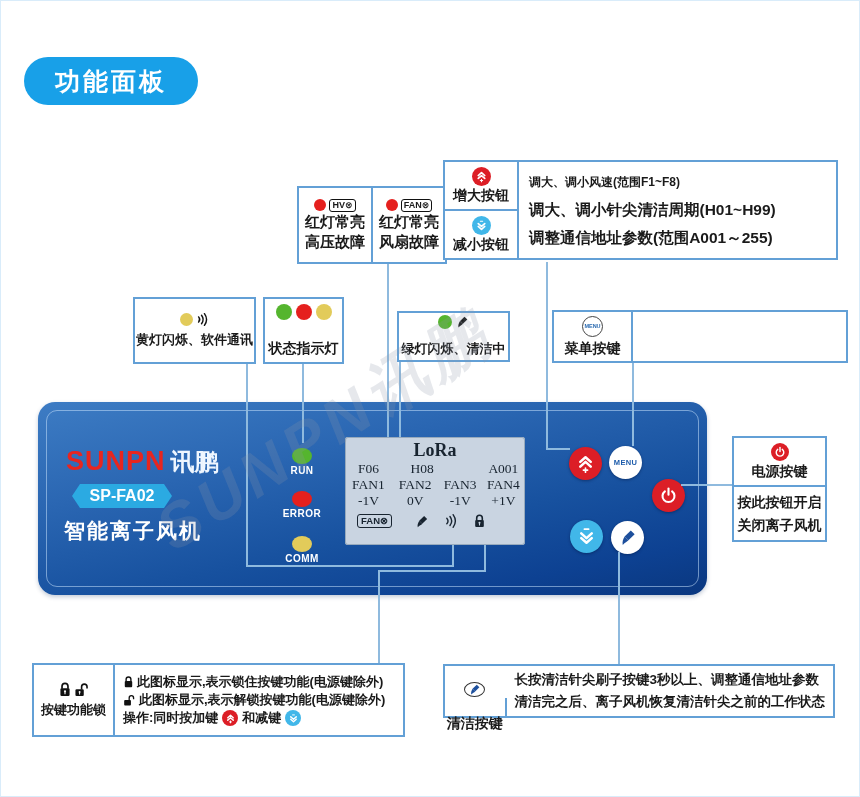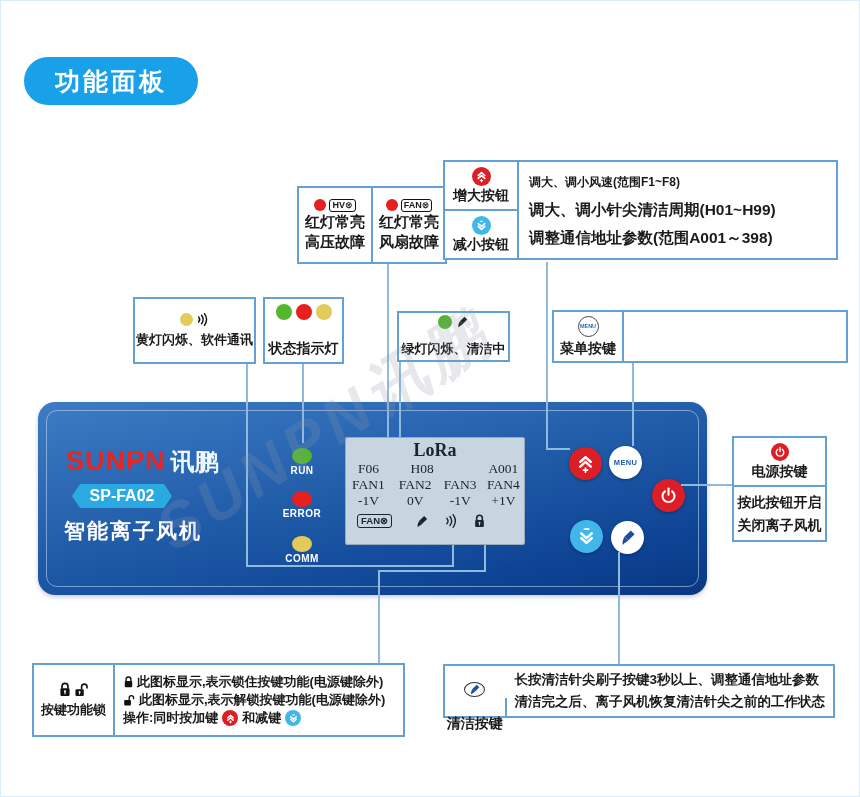--- a/index.html
+++ b/index.html
@@ -233,21 +233,21 @@
               <path d="M5 7 L10 11.5 L15 7" fill="none" stroke="#fff" stroke-width="2.6" stroke-linecap="round" stroke-linejoin="round"></path>
               <path d="M5 11.5 L10 16 L15 11.5" fill="none" stroke="#fff" stroke-width="2.6" stroke-linecap="round" stroke-linejoin="round"></path>
             </svg>
         </span>
         <div class="b14">减小按钮</div>
       </div>
     </div>
     <div class="desc-col" style="flex:1;padding:4px 10px;">
       <div style="font-size:12px;font-weight:700;line-height:28px;white-space:nowrap;">调大、调小风速(范围F1~F8)</div>
       <div style="font-size:15.5px;font-weight:700;line-height:28px;white-space:nowrap;">调大、调小针尖清洁周期(H01~H99)</div>
-      <div style="font-size:15.5px;font-weight:700;line-height:28px;white-space:nowrap;">调整通信地址参数(范围A001～398)</div>
+      <div style="font-size:15.5px;font-weight:700;line-height:28px;white-space:nowrap;">调整通信地址参数(范围A001～255)</div>
     </div>
   </div>
 
   <div class="abox" style="left:133px;top:297px;width:123px;height:67px;">
     <div class="cell" style="flex:1;gap:4px;">
       <div class="iconrow">
         <span class="dot" style="width:13px;height:13px;background:#e2cb5a;"></span>
         <span>
           <svg width="13" height="15" viewBox="0 0 20 20">
               <path d="M4 6 Q7.5 10 4 14" fill="none" stroke="#111" stroke-width="2.2" stroke-linecap="round"></path>
@@ -280,21 +280,21 @@
               <path d="M13.5 2.5 L17.5 6.5 L11 13 L7 9 Z" fill="#111"></path>
               <path d="M7 9 L11 13 C9.5 15 7.5 14.8 5 17.8 C4.3 14.5 5.3 12 7 9 Z" fill="#111"></path>
             </svg>
         </span>
       </div>
       <div class="b13">绿灯闪烁、清洁中</div>
     </div>
   </div>
 
   <div class="abox" style="left:552px;top:310px;width:296px;height:53px;">
-    <div class="cell vdiv" style="width:70px;gap:2px;">
+    <div class="cell vdiv" style="width:79px;gap:2px;">
       <span class="menu-icon" style="width:21px;height:21px;font-size:5.5px;">MENU</span>
       <div class="b14">菜单按键</div>
     </div>
   </div>
 
   <div class="abox" style="left:732px;top:436px;width:95px;height:106px;flex-direction:column;">
     <div class="cell hdiv" style="height:49px;gap:1px;">
       <span class="circ" style="width:18px;height:18px;background:#dc1e26;">
         <svg width="12" height="12" viewBox="0 0 20 20">
             <path d="M6.2 5.6 A6.3 6.3 0 1 0 13.8 5.6" fill="none" stroke="#fff" stroke-width="2.4" stroke-linecap="round"></path>

